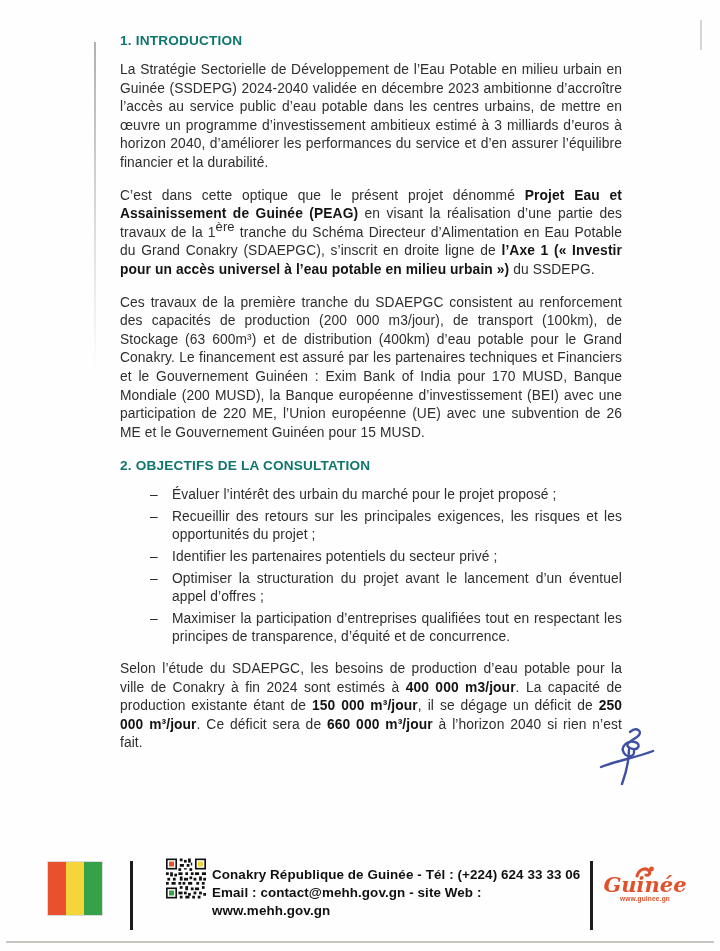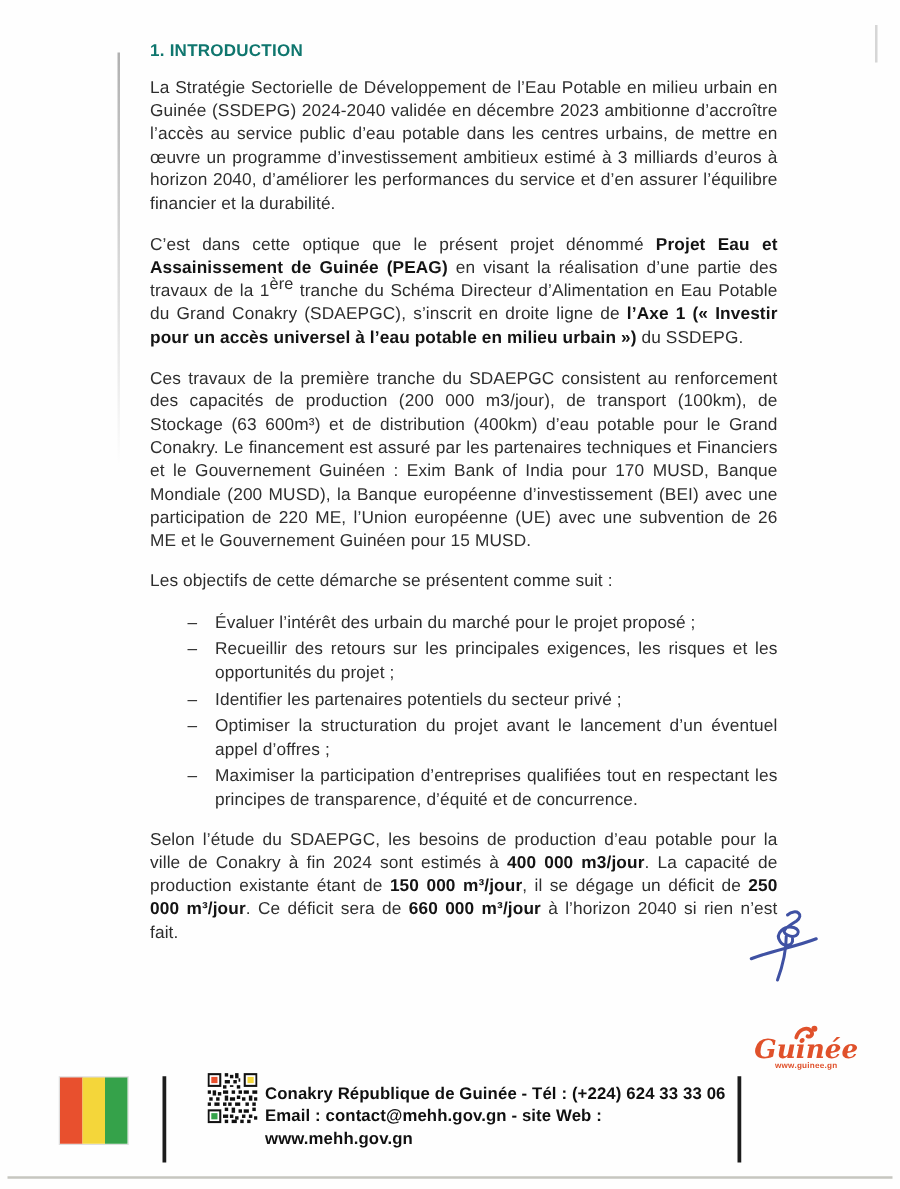--- a/index.html
+++ b/index.html
@@ -35,42 +35,42 @@
   
   .flag{position:absolute; left:48px; top:862px; width:54px; height:53px; display:flex;
     box-shadow:0 0 0 1px rgba(160,160,160,.35);}
   .flag .stripe{flex:1;}
   .vdiv{position:absolute; top:861px; width:3px; height:69px; background:#1c1c1c;}
   .vdiv.d1{left:130px;}
   .vdiv.d2{left:590px;}
   .qr{position:absolute; left:166px; top:858px;}
   .footer-text{position:absolute; left:212px; top:866px; width:372px; 
     font-weight:bold; font-size:13.4px; line-height:18px; color:#101010; letter-spacing:.1px;}
-  .logo{position:absolute; left:598px; top:819px; width:94px; text-align:center;}
+  .logo{position:absolute; left:598px; top:865px; width:94px; text-align:center;}
   .logo-flourish{display:block; margin:0 auto -4px;}
   .logo-text{font-family:"DejaVu Serif", serif; font-style:italic; font-weight:bold;
     font-size:21px; line-height:22px; display:block;}
   .logo-sub{font-size:6.5px; font-weight:bold; display:block; margin-top:-1px; letter-spacing:.2px;}
 </style>
 </head>
 <body>
 
 <div class="page">
 
   <div class="scan-left"></div>
   <div class="scan-right"></div>
 
   <main class="content">
 
     <h3 class="first">1. INTRODUCTION</h3>
     <p class="para">La Stratégie Sectorielle de Développement de l’Eau Potable en milieu urbain en Guinée (SSDEPG) 2024-2040 validée en décembre 2023 ambitionne d’accroître l’accès au service public d’eau potable dans les centres urbains, de mettre en œuvre un programme d’investissement ambitieux estimé à 3 milliards d’euros à horizon 2040, d’améliorer les performances du service et d’en assurer l’équilibre financier et la durabilité.</p>
     <p class="para"><span>C’est dans cette optique que le présent projet dénommé </span><span class="b">Projet Eau et Assainissement de Guinée (PEAG)</span><span> en visant la réalisation d’une partie des travaux de la 1</span><sup>ère</sup><span> tranche du Schéma Directeur d’Alimentation en Eau Potable du Grand Conakry (SDAEPGC), s’inscrit en droite ligne de </span><span class="b">l’Axe 1 (« Investir pour un accès universel à l’eau potable en milieu urbain »)</span><span> du SSDEPG.</span></p>
     <p class="para"><span>Ces travaux de la première tranche du SDAEPGC consistent au renforcement des capacités de production (200 000 m3/jour), de transport (100km), de Stockage (63 600m³) et de distribution (400km) d’eau potable pour le Grand Conakry. Le financement est assuré par les partenaires techniques et Financiers et le Gouvernement Guinéen : Exim Bank of India pour 170 MUSD, Banque Mondiale (200 MUSD), la Banque européenne d’investissement (BEI) avec une participation de 220 ME, l’Union européenne (UE) avec une subvention de 26 ME et le Gouvernement Guinéen pour 15 MUSD.</span></p>
 
-    <p class="para">Les objectifs de cette démarche se présentent comme suit :</p>
+    <h3>2. OBJECTIFS DE LA CONSULTATION</h3>
 
     <div class="bullets">
       <div class="bullet">
         <span class="dash">–</span>
         <span class="btext">Évaluer l’intérêt des urbain du marché pour le projet proposé ;</span>
       </div>
       <div class="bullet">
         <span class="dash">–</span>
         <span class="btext">Recueillir des retours sur les principales exigences, les risques et les opportunités du projet ;</span>
       </div>

